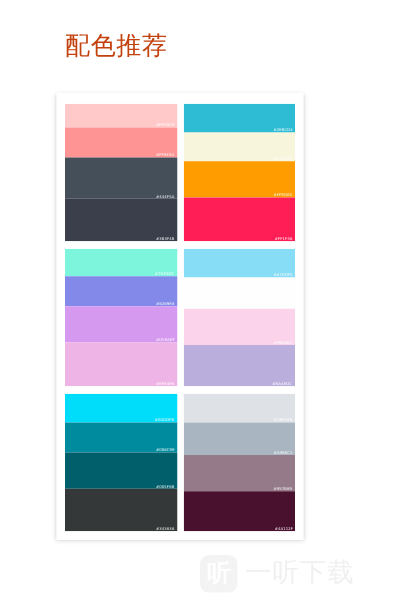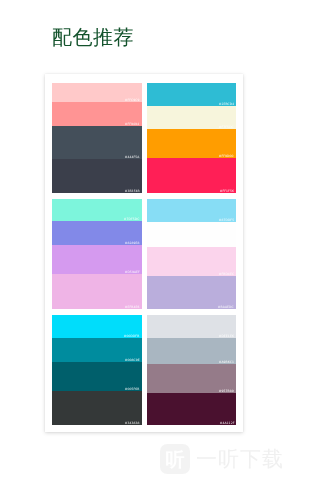--- a/index.html
+++ b/index.html
@@ -25,21 +25,21 @@
   }
 
   
   .page-title {
     position: absolute;
     left: 52px;
     top: 24px;
     font-size: 20px;
     line-height: 26px;
     font-weight: normal;
-    color: #14532d;
+    color: #c2410c;
     letter-spacing: 0.5px;
     white-space: nowrap;
   }
 
   
   .palette-card {
     position: absolute;
     left: 45px;
     top: 74px;
     width: 198px;

